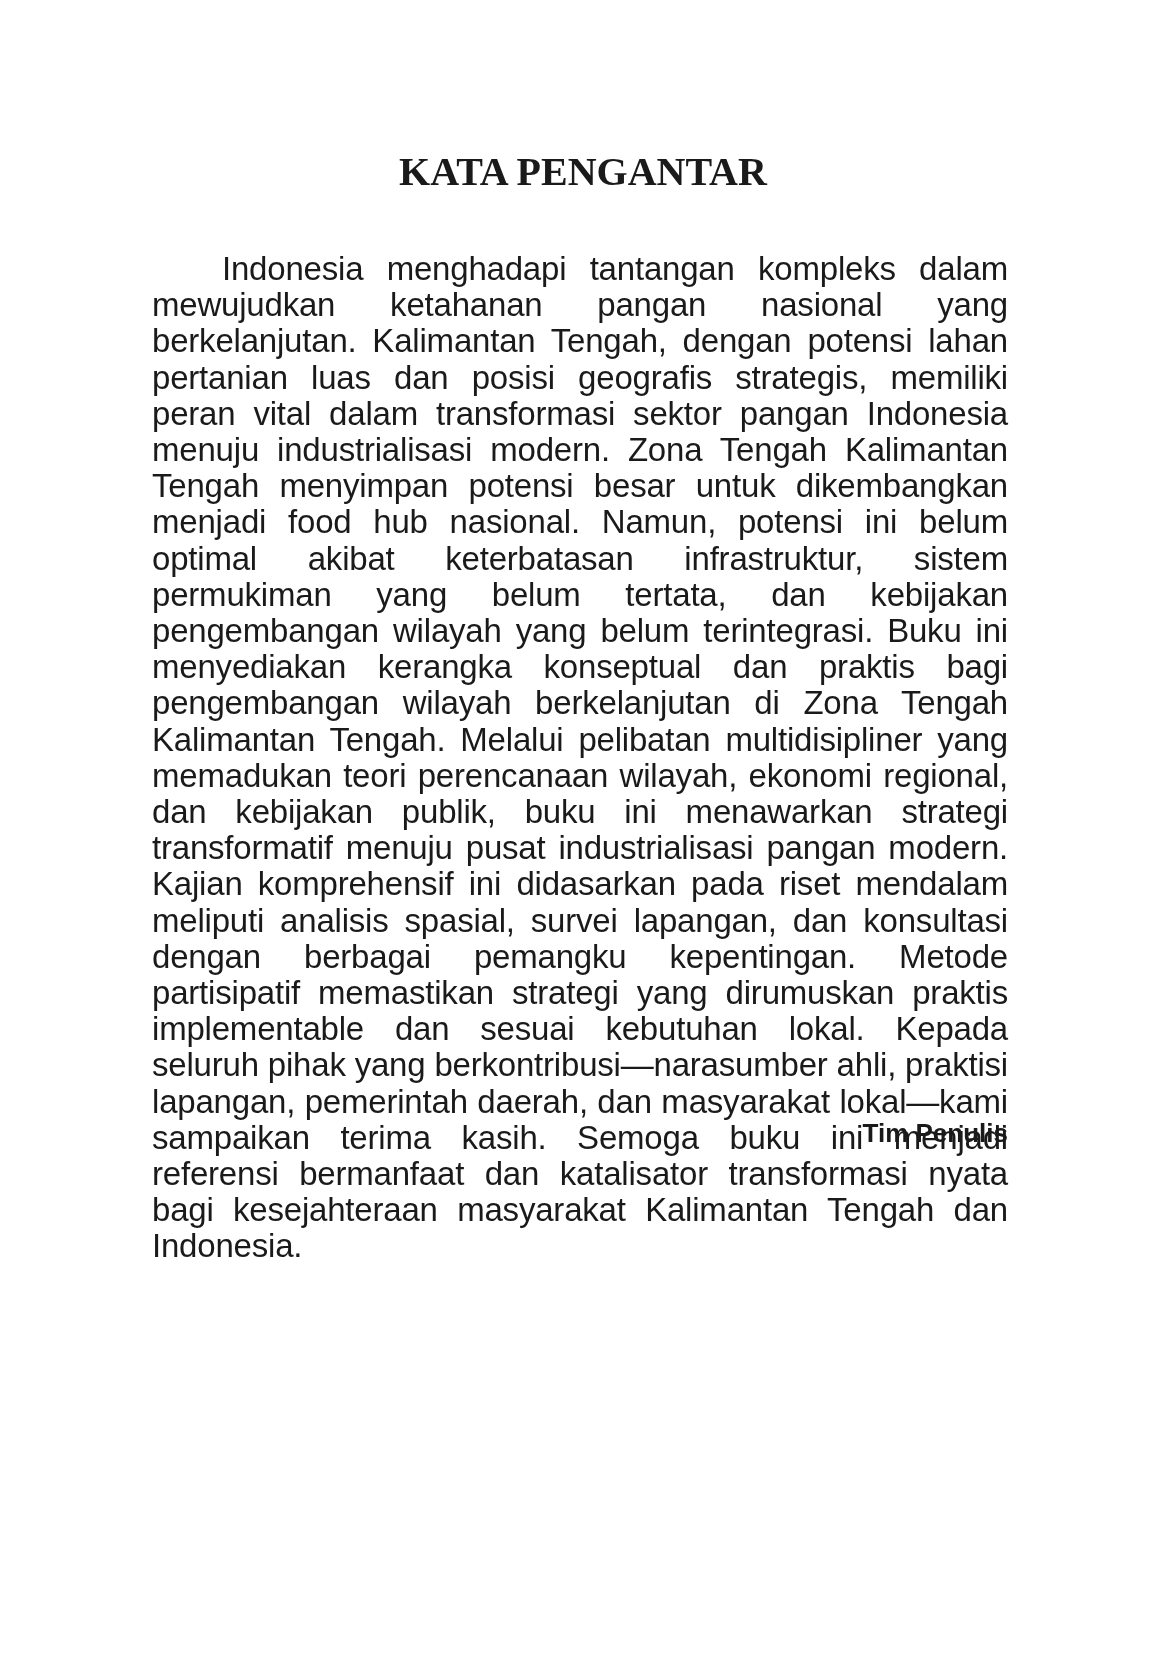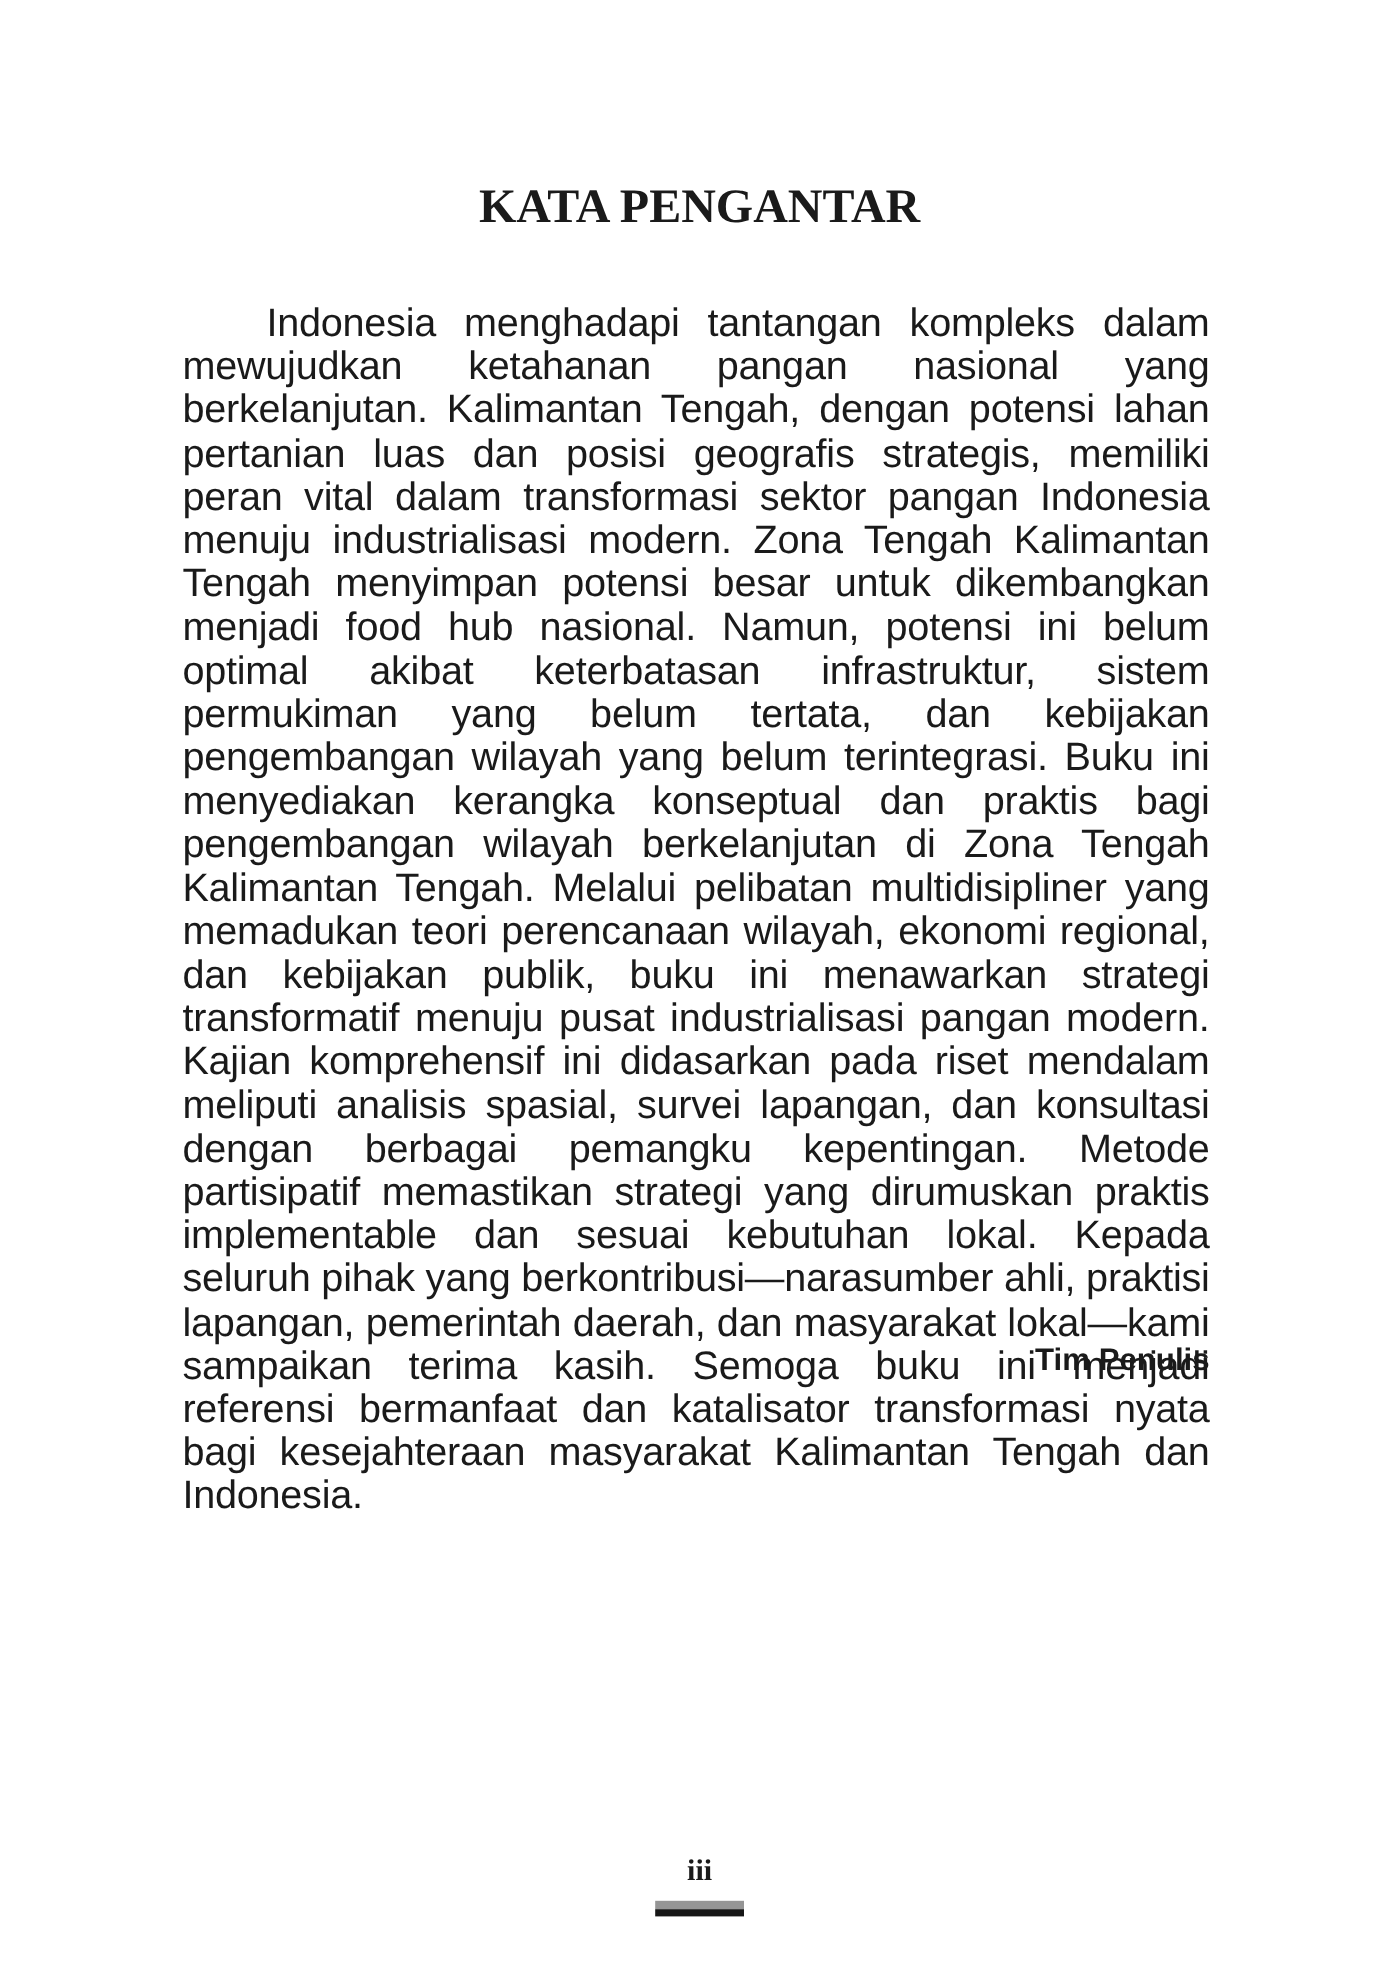--- a/index.html
+++ b/index.html
@@ -84,21 +84,14 @@
 <body>
 
 <div class="page" style="--text-color: #1a1a1a; --page-bg: #ffffff; --rule-gray: #959595; --rule-black: #161616;">
 
   <h1 class="page-title">KATA PENGANTAR</h1>
 
   <p class="preface-paragraph">Indonesia menghadapi tantangan kompleks dalam mewujudkan ketahanan pangan nasional yang berkelanjutan. Kalimantan Tengah, dengan potensi lahan pertanian luas dan posisi geografis strategis, memiliki peran vital dalam transformasi sektor pangan Indonesia menuju industrialisasi modern. Zona Tengah Kalimantan Tengah menyimpan potensi besar untuk dikembangkan menjadi food hub nasional. Namun, potensi ini belum optimal akibat keterbatasan infrastruktur, sistem permukiman yang belum tertata, dan kebijakan pengembangan wilayah yang belum terintegrasi. Buku ini menyediakan kerangka konseptual dan praktis bagi pengembangan wilayah berkelanjutan di Zona Tengah Kalimantan Tengah. Melalui pelibatan multidisipliner yang memadukan teori perencanaan wilayah, ekonomi regional, dan kebijakan publik, buku ini menawarkan strategi transformatif menuju pusat industrialisasi pangan modern. Kajian komprehensif ini didasarkan pada riset mendalam meliputi analisis spasial, survei lapangan, dan konsultasi dengan berbagai pemangku kepentingan. Metode partisipatif memastikan strategi yang dirumuskan praktis implementable dan sesuai kebutuhan lokal. Kepada seluruh pihak yang berkontribusi—narasumber ahli, praktisi lapangan, pemerintah daerah, dan masyarakat lokal—kami sampaikan terima kasih. Semoga buku ini menjadi referensi bermanfaat dan katalisator transformasi nyata bagi kesejahteraan masyarakat Kalimantan Tengah dan Indonesia.</p>
 
   <div class="authors-signature">Tim Penulis</div>
 
-  <div class="page-footer">
-    <span class="page-number">iii</span>
-    <div class="footer-rule">
-      <div class="footer-rule-top"></div>
-      <div class="footer-rule-bottom"></div>
-    </div>
-  </div>
 
 </div>
 
 </body></html>

